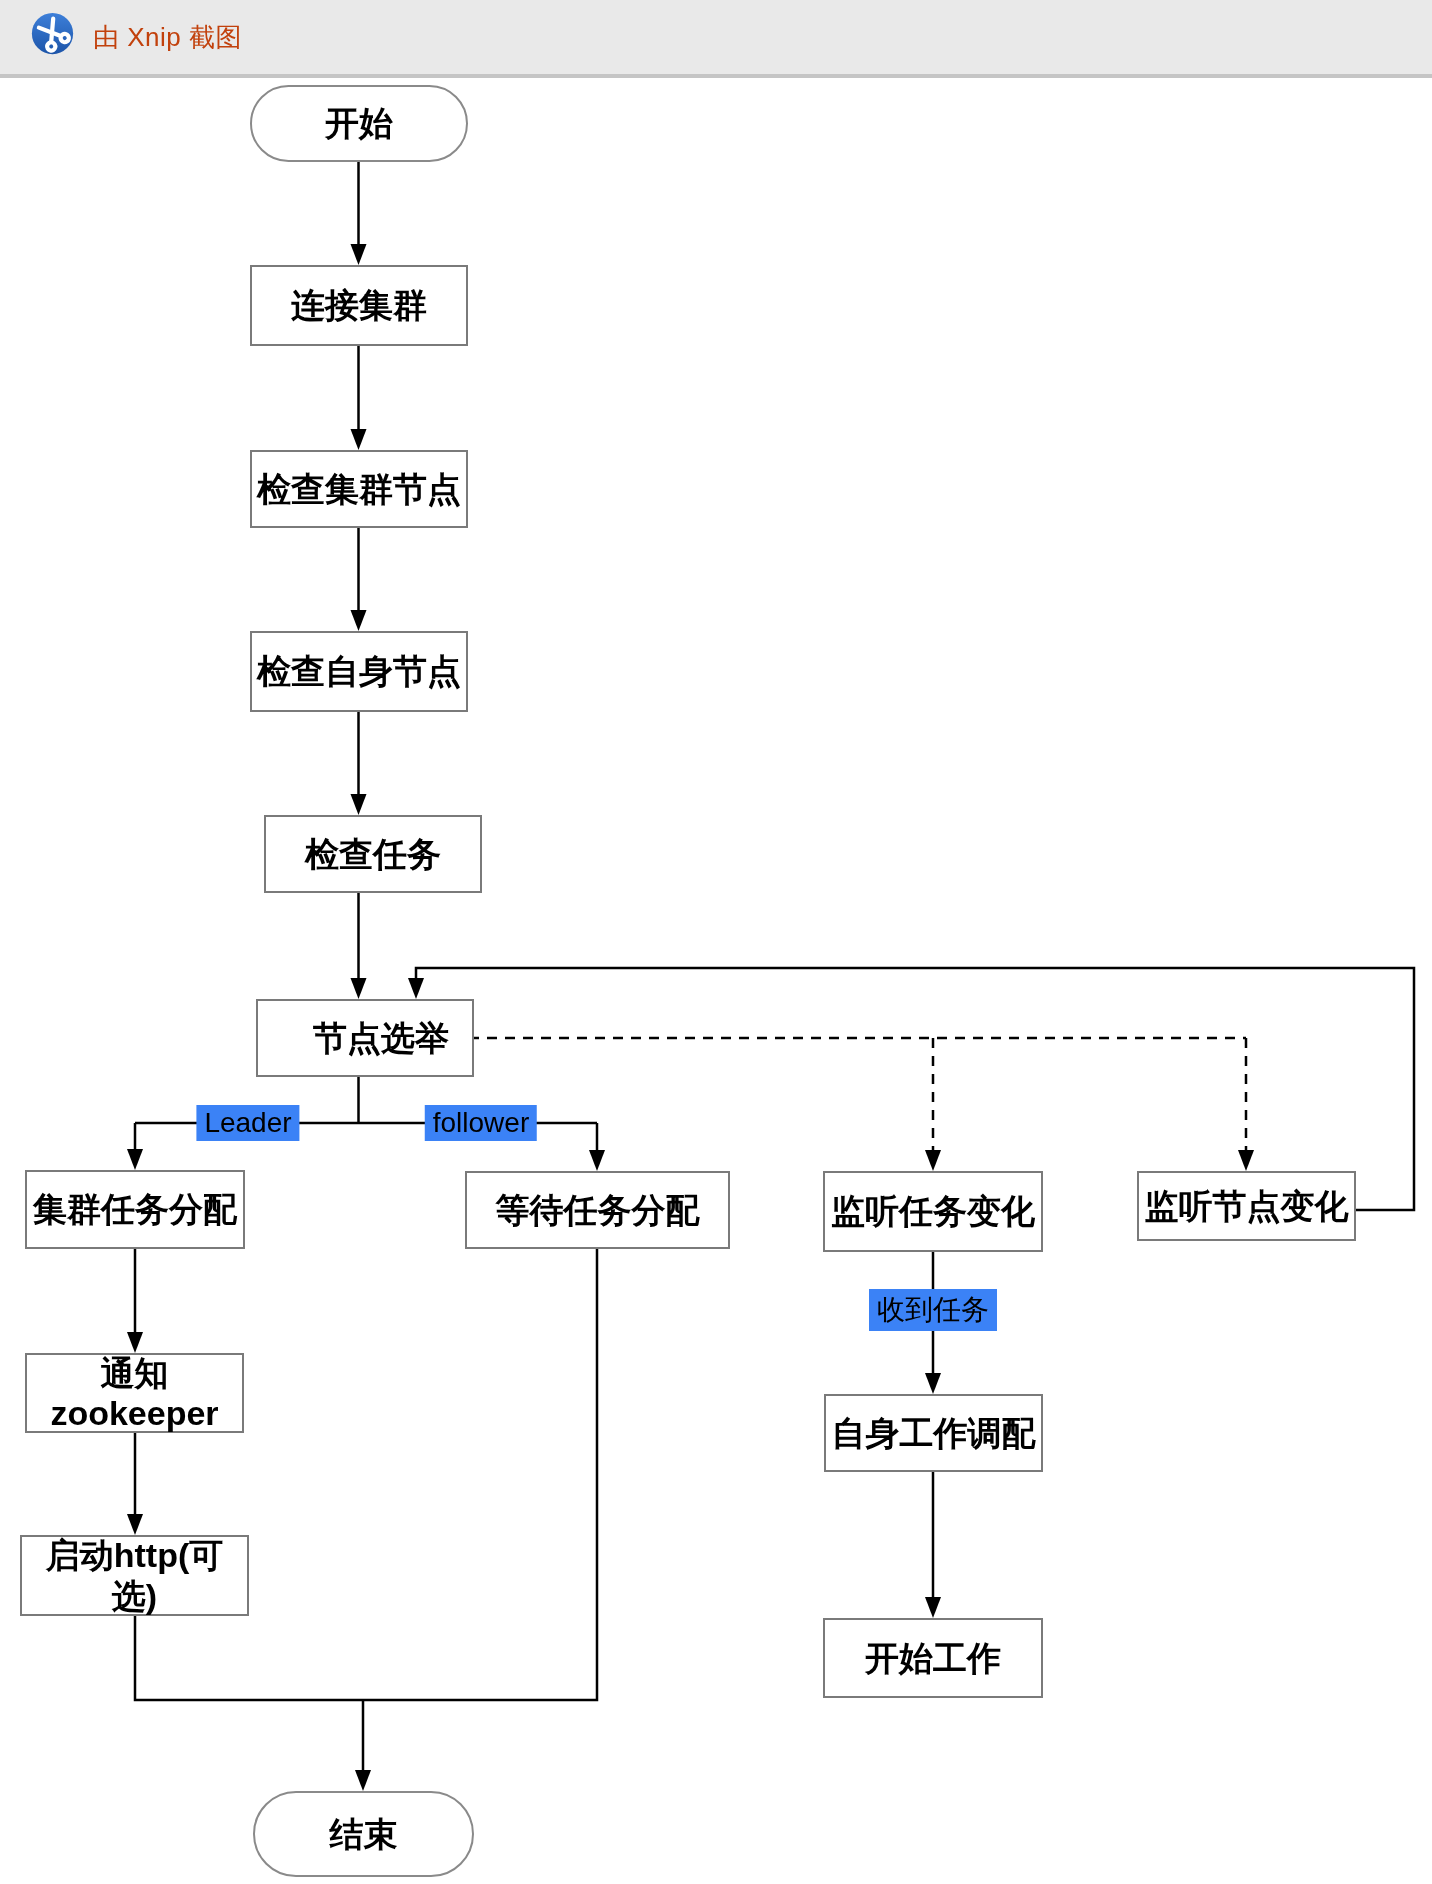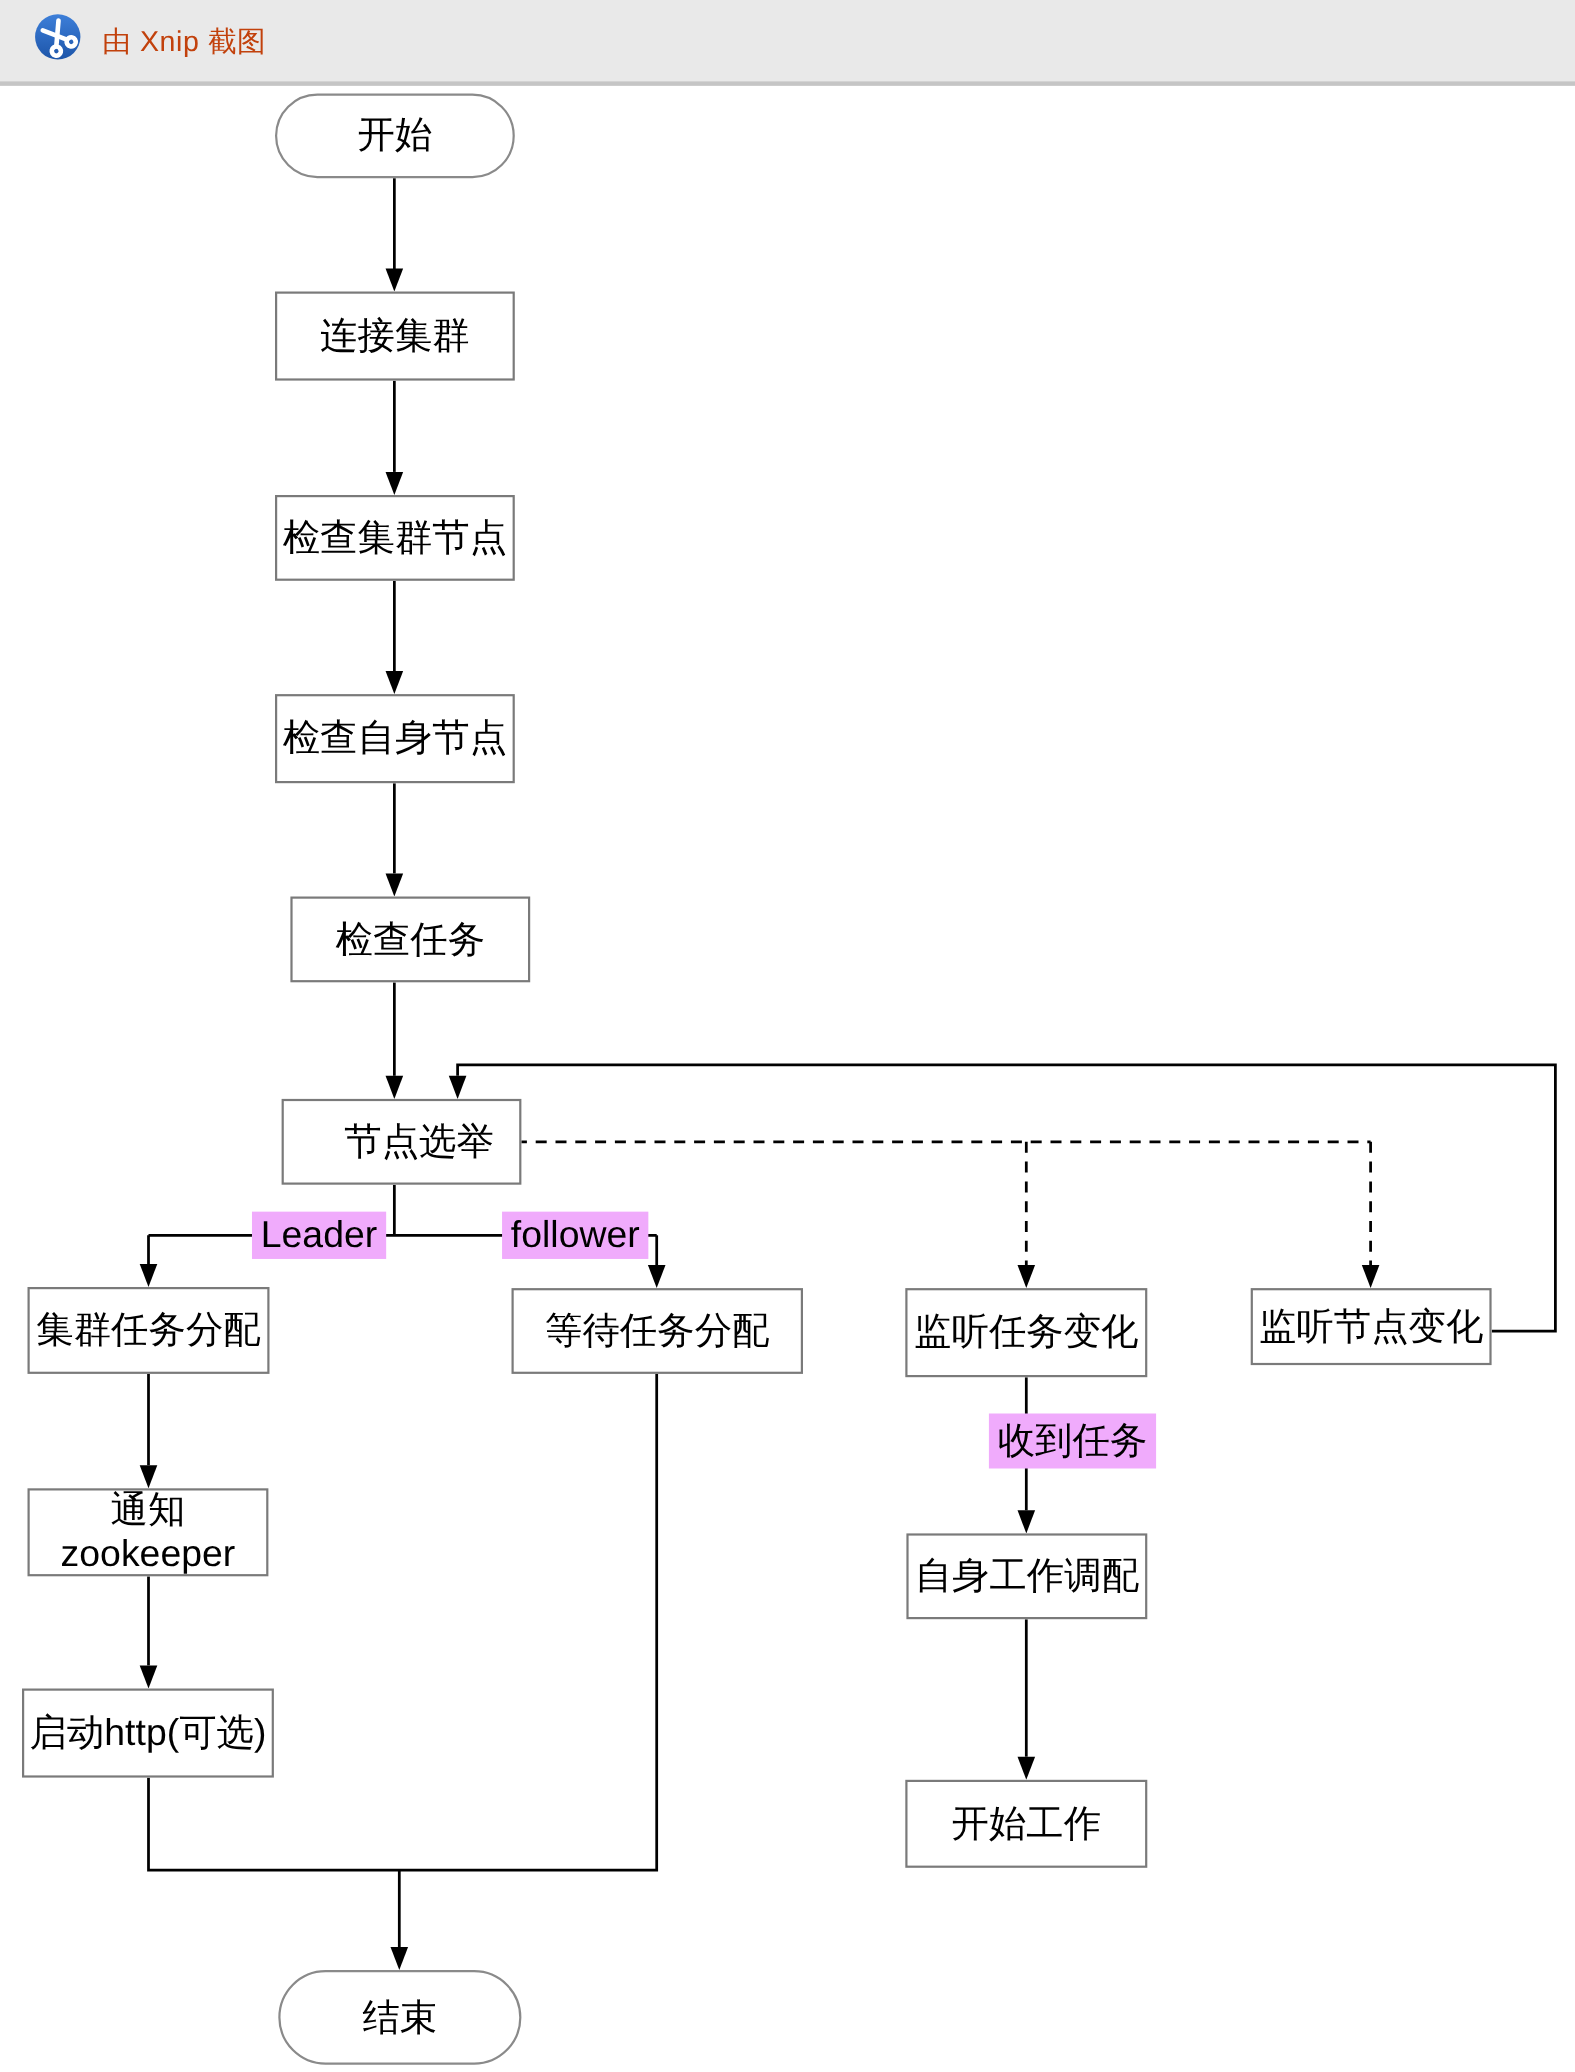--- a/index.html
+++ b/index.html
@@ -13,26 +13,26 @@
   .header-title{position:absolute;left:93px;top:0;height:74px;line-height:74px;
                 font-size:26px;color:#c2410c;font-weight:500;letter-spacing:.5px;}
 
   
   .canvas{position:absolute;left:0;top:0;width:1432px;height:1884px;}
   svg.wires{position:absolute;left:0;top:0;width:1432px;height:1884px;}
 
   .node{position:absolute;background:#fff;border:2.5px solid #7a7a7a;
         display:flex;align-items:center;justify-content:center;text-align:center;
         font-size:34px;color:#000;line-height:1.18;box-sizing:border-box;
-        padding:0 4px;}
+        padding:0 4px;font-weight:bold;}
   .terminal{border-radius:44px;border-color:#8a8a8a;}
 
   .edge-label{position:absolute;transform:translate(-50%,-50%);
-              background:#f0abfc;padding:2px 8px;font-size:34px;color:#000;
-              white-space:nowrap;margin-left:42px;}
+              background:#3b82f6;padding:2px 8px;font-size:28px;color:#000;
+              white-space:nowrap;}
 
   
   #n-start            {left:250px;top:85px;  width:218px;height:77px;}
   #n-connect          {left:250px;top:265px; width:218px;height:81px;}
   #n-check-cluster    {left:250px;top:450px; width:218px;height:78px;}
   #n-check-own        {left:250px;top:631px; width:218px;height:81px;}
   #n-check-tasks      {left:264px;top:815px; width:218px;height:78px;}
   #n-election         {left:256px;top:999px; width:218px;height:78px;padding-left:36px;}
   #n-cluster-assign   {left:25px; top:1170px;width:220px;height:79px;}
   #n-wait-assign      {left:465px;top:1171px;width:265px;height:78px;justify-content:center;}

